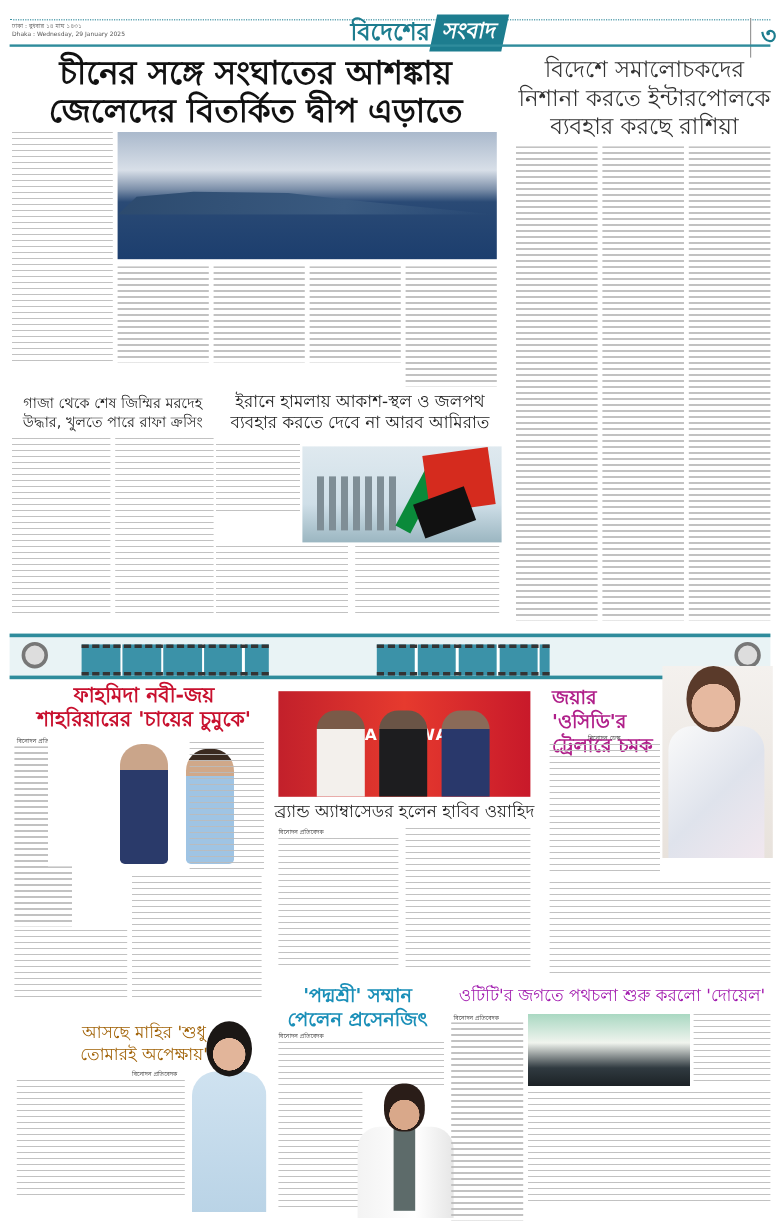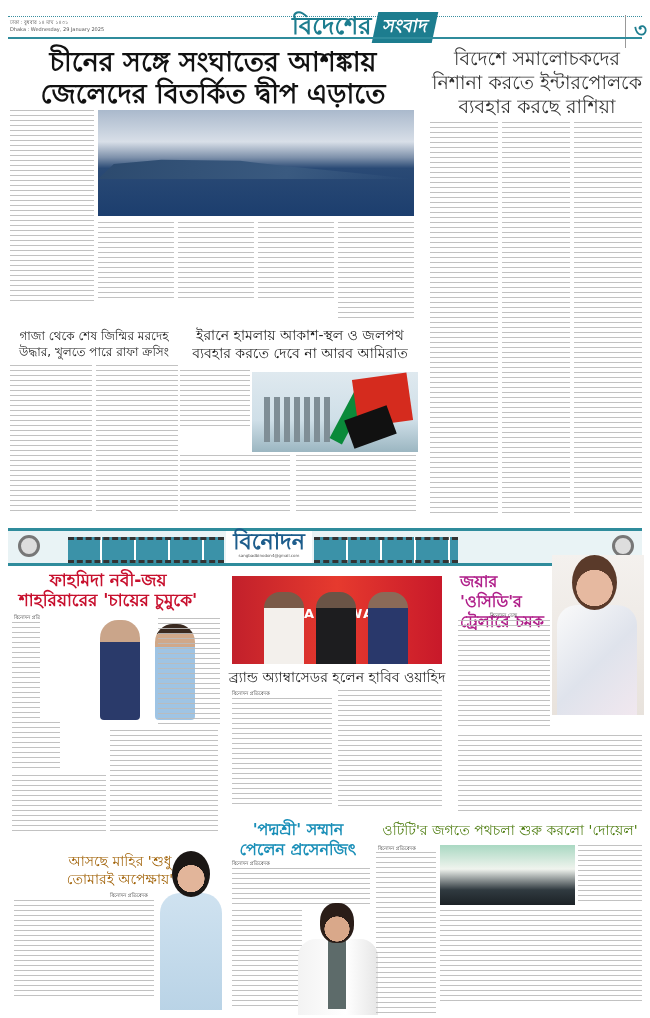--- a/index.html
+++ b/index.html
@@ -2,21 +2,21 @@
 <html><head>
 <meta charset="utf-8">
 <style>
   * { box-sizing: border-box; margin: 0; padding: 0; }
   body { width: 650px; height: 1018px; background: #fff; font-family: "DejaVu Serif", serif; color: #222; overflow: hidden; position: relative; }
   .abs { position: absolute; }
   .dotline { border-top: 1px dotted #3a8fa0; }
   .hdr-date { left: 10px; top: 19px; font-size: 5px; color: #555; line-height: 7px; font-family: "DejaVu Sans", sans-serif; }
   .hdr-bar { left: 8px; top: 37px; width: 634px; height: 2px; background: #2f8c9c; }
   .section-title { left: 292px; top: 16px; height: 22px; display: flex; align-items: center; }
-  .section-title .a { color: #1d7d8f; font-size: 24px; font-weight: bold; font-family: "DejaVu Sans", sans-serif; }
+  .section-title .a { color: #1d7d8f; font-size: 20px; font-weight: bold; font-family: "DejaVu Sans", sans-serif; }
   .section-title .b { background: #1d7d8f; color: #fff; font-size: 18px; font-weight: bold; padding: 0 8px; transform: skewX(-12deg); margin-left: 3px; font-family: "DejaVu Sans", sans-serif; }
   .page-num { left: 625px; top: 15px; font-size: 20px; color: #1d7d8f; font-weight: bold; border-left: 1px solid #999; padding-left: 8px; }
   .hl-main { left: 12px; top: 46px; width: 402px; text-align: center; font-size: 27px; line-height: 32px; font-weight: bold; color: #111; font-family: "DejaVu Sans", sans-serif; }
   .hl-side { left: 432px; top: 46px; width: 210px; text-align: center; font-size: 19px; line-height: 24px; color: #333; font-family: "DejaVu Sans", sans-serif; }
   .textcol { background: repeating-linear-gradient(to bottom, #bbb 0 1px, transparent 1px 5px); opacity: .9; }
   .photo { overflow: hidden; }
   .island { background: linear-gradient(to bottom, #aab9cc 0%, #d8dfe8 30%, #7d90aa 45%, #2a4a75 55%, #1c3e6e 100%); }
   .island::after { content:""; position:absolute; left:0; top:45%; width:100%; height:20%; background: linear-gradient(100deg, #2c4a6e 0%, #3a5a80 60%, transparent 100%); clip-path: polygon(0 100%, 5% 30%, 20% 10%, 45% 15%, 60% 40%, 80% 70%, 100% 100%); }
   .uae { background: linear-gradient(to bottom, #dfe9ef 0%, #cfdfe8 60%, #9bb6c1 100%); }
   .flag-red { position:absolute; right:8px; top:4px; width:55px; height:48px; background:#d52b1e; transform: rotate(-8deg); }
@@ -88,29 +88,25 @@
 <div class="abs textcol" style="left:296px;top:455px;width:120px;height:60px;"></div>
 
 <div class="abs hl-side">বিদেশে সমালোচকদের নিশানা করতে ইন্টারপোলকে ব্যবহার করছে রাশিয়া</div>
 <div class="abs textcol" style="left:430px;top:122px;width:68px;height:395px;"></div>
 <div class="abs textcol" style="left:502px;top:122px;width:68px;height:395px;"></div>
 <div class="abs textcol" style="left:574px;top:122px;width:68px;height:395px;"></div>
 
 <div class="abs banner">
   <div class="reel" style="left:10px;"></div>
   <div class="film" style="left:60px;width:156px;"></div>
-  <div class="banner-title">
-    <div class="t">বিনোদন</div>
-    <div class="e">sangbadbinodon4@gmail.com</div>
-  </div>
   <div class="film" style="left:306px;width:144px;"></div>
   <div class="reel" style="left:604px;"></div>
 </div>
 
-<div class="abs hl-red" style="left:8px;top:570px;width:200px;">ফাহমিদা নবী-জয় শাহরিয়ারের 'চায়ের চুমুকে'</div>
+<div class="abs hl-red" style="left:20px;top:570px;width:200px;">ফাহমিদা নবী-জয় শাহরিয়ারের 'চায়ের চুমুকে'</div>
 <div class="abs byline" style="left:14px;top:614px;">বিনোদন প্রতিবেদক</div>
 <div class="abs textcol" style="left:12px;top:622px;width:48px;height:150px;"></div>
 <div class="abs persons" style="left:40px;top:612px;width:160px;height:110px;">
   <div class="man1"></div>
   <div class="woman1"></div>
 </div>
 <div class="abs textcol" style="left:158px;top:618px;width:62px;height:110px;"></div>
 <div class="abs textcol" style="left:12px;top:775px;width:94px;height:60px;"></div>
 <div class="abs textcol" style="left:110px;top:730px;width:108px;height:105px;"></div>
 
@@ -145,18 +141,18 @@
 <div class="abs hl-blue" style="left:228px;top:820px;width:140px;">'পদ্মশ্রী' সম্মান পেলেন প্রসেনজিৎ</div>
 <div class="abs byline" style="left:232px;top:860px;">বিনোদন প্রতিবেদক</div>
 <div class="abs textcol" style="left:232px;top:868px;width:138px;height:40px;"></div>
 <div class="abs textcol" style="left:232px;top:910px;width:70px;height:100px;"></div>
 <div class="abs photo" style="left:290px;top:895px;width:90px;height:120px;">
   <div class="pros-body"></div>
   <div class="pros-neck"></div>
   <div class="pros-head"></div>
 </div>
 
-<div class="abs hl-sub" style="left:374px;top:820px;width:272px;font-size:14px;line-height:20px;color:#4d7c0f;">ওটিটি'র জগতে পথচলা শুরু করলো 'দোয়েল'</div>
+<div class="abs hl-sub" style="left:374px;top:820px;width:272px;font-size:14px;line-height:20px;color:#a21caf;">ওটিটি'র জগতে পথচলা শুরু করলো 'দোয়েল'</div>
 <div class="abs byline" style="left:378px;top:845px;">বিনোদন প্রতিবেদক</div>
 <div class="abs textcol" style="left:376px;top:852px;width:60px;height:165px;"></div>
 <div class="abs photo ott" style="left:440px;top:845px;width:135px;height:60px;"></div>
 <div class="abs textcol" style="left:578px;top:845px;width:64px;height:60px;"></div>
 <div class="abs textcol" style="left:440px;top:910px;width:202px;height:92px;"></div>
 
 </body></html>

